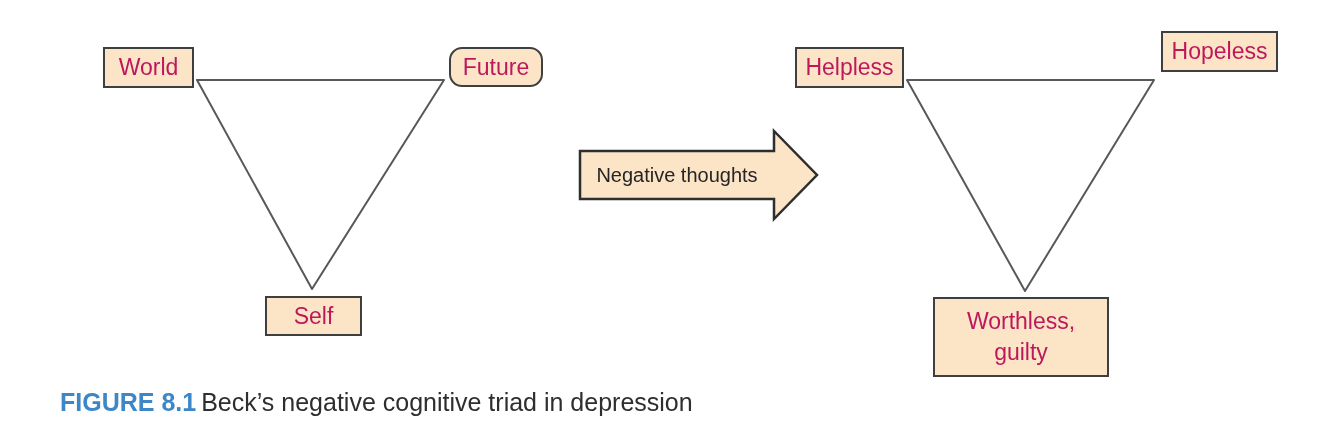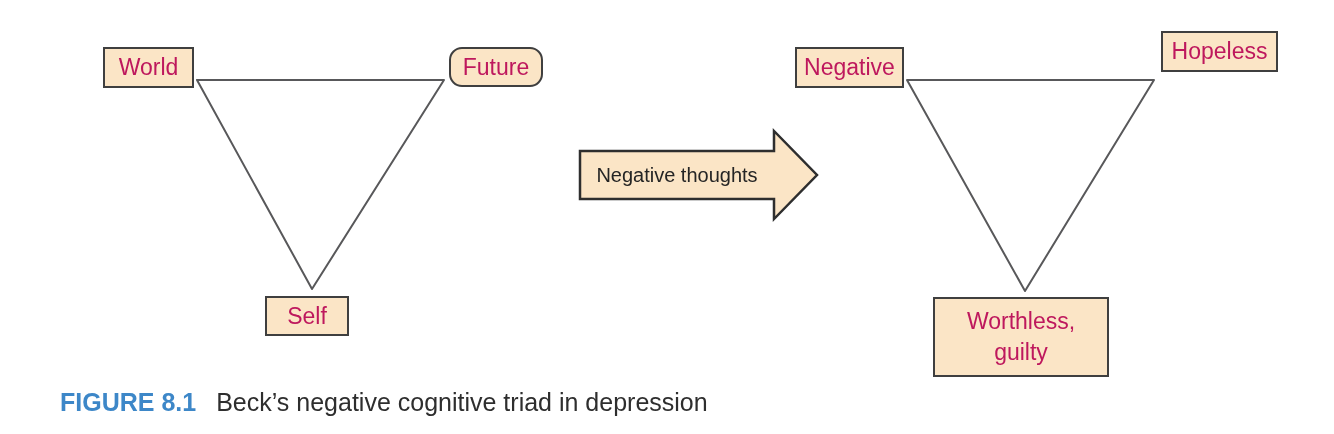--- a/index.html
+++ b/index.html
@@ -32,21 +32,21 @@
     text-align: center;
   }
 
   .node.multiline {
     white-space: pre-line;
     line-height: 1.35;
   }
 
   .node-world    { left: 103px;  top: 47px;  width: 91px;  height: 41px; }
   .node-future   { left: 449px;  top: 47px;  width: 94px;  height: 40px; border-radius: 13px; }
-  .node-self     { left: 265px;  top: 296px; width: 84px;  height: 40px; }
+  .node-self     { left: 265px;  top: 296px; width: 97px;  height: 40px; }
   .node-helpless { left: 795px;  top: 47px;  width: 109px; height: 41px; }
   .node-hopeless { left: 1161px; top: 31px;  width: 117px; height: 41px; }
   .node-worthless{ left: 933px;  top: 297px; width: 176px; height: 80px; }
 
   .arrow-label {
     position: absolute;
     left: 580px; top: 151px;
     width: 194px; height: 48px;
     display: flex;
     align-items: center;
@@ -60,21 +60,21 @@
     left: 60px;
     top: 388px;
     font-size: 25px;
     color: #2e2e2e;
     white-space: nowrap;
   }
 
   .caption .num {
     color: #3d87c8;
     font-weight: bold;
-    margin-right: 20px;
+    margin-right: 5px;
   }
 </style>
 </head>
 <body>
 
 <div class="stage">
 
   <svg class="layer" viewBox="0 0 1334 434">
 
     <polygon points="197,80 444,80 312,289" fill="none" stroke="#58585a" stroke-width="2" stroke-linejoin="round"></polygon>
@@ -83,21 +83,21 @@
 
     <polygon points="580,151 774,151 774,131 817,175 774,219 774,199 580,199" fill="#fbe5c6" stroke="#2e2e2e" stroke-width="2.5" stroke-linejoin="miter"></polygon>
   </svg>
 
   <div class="node node-world">World</div>
   <div class="node node-future">Future</div>
   <div class="node node-self">Self</div>
 
   <div class="arrow-label">Negative thoughts</div>
 
-  <div class="node node-helpless">Negative</div>
+  <div class="node node-helpless">Helpless</div>
   <div class="node node-hopeless">Hopeless</div>
   <div class="node multiline node-worthless">Worthless,
 guilty</div>
 
   <div class="caption">
     <span class="num">FIGURE 8.1</span><span>Beck’s negative cognitive triad in depression</span>
   </div>
 
 </div>
 

